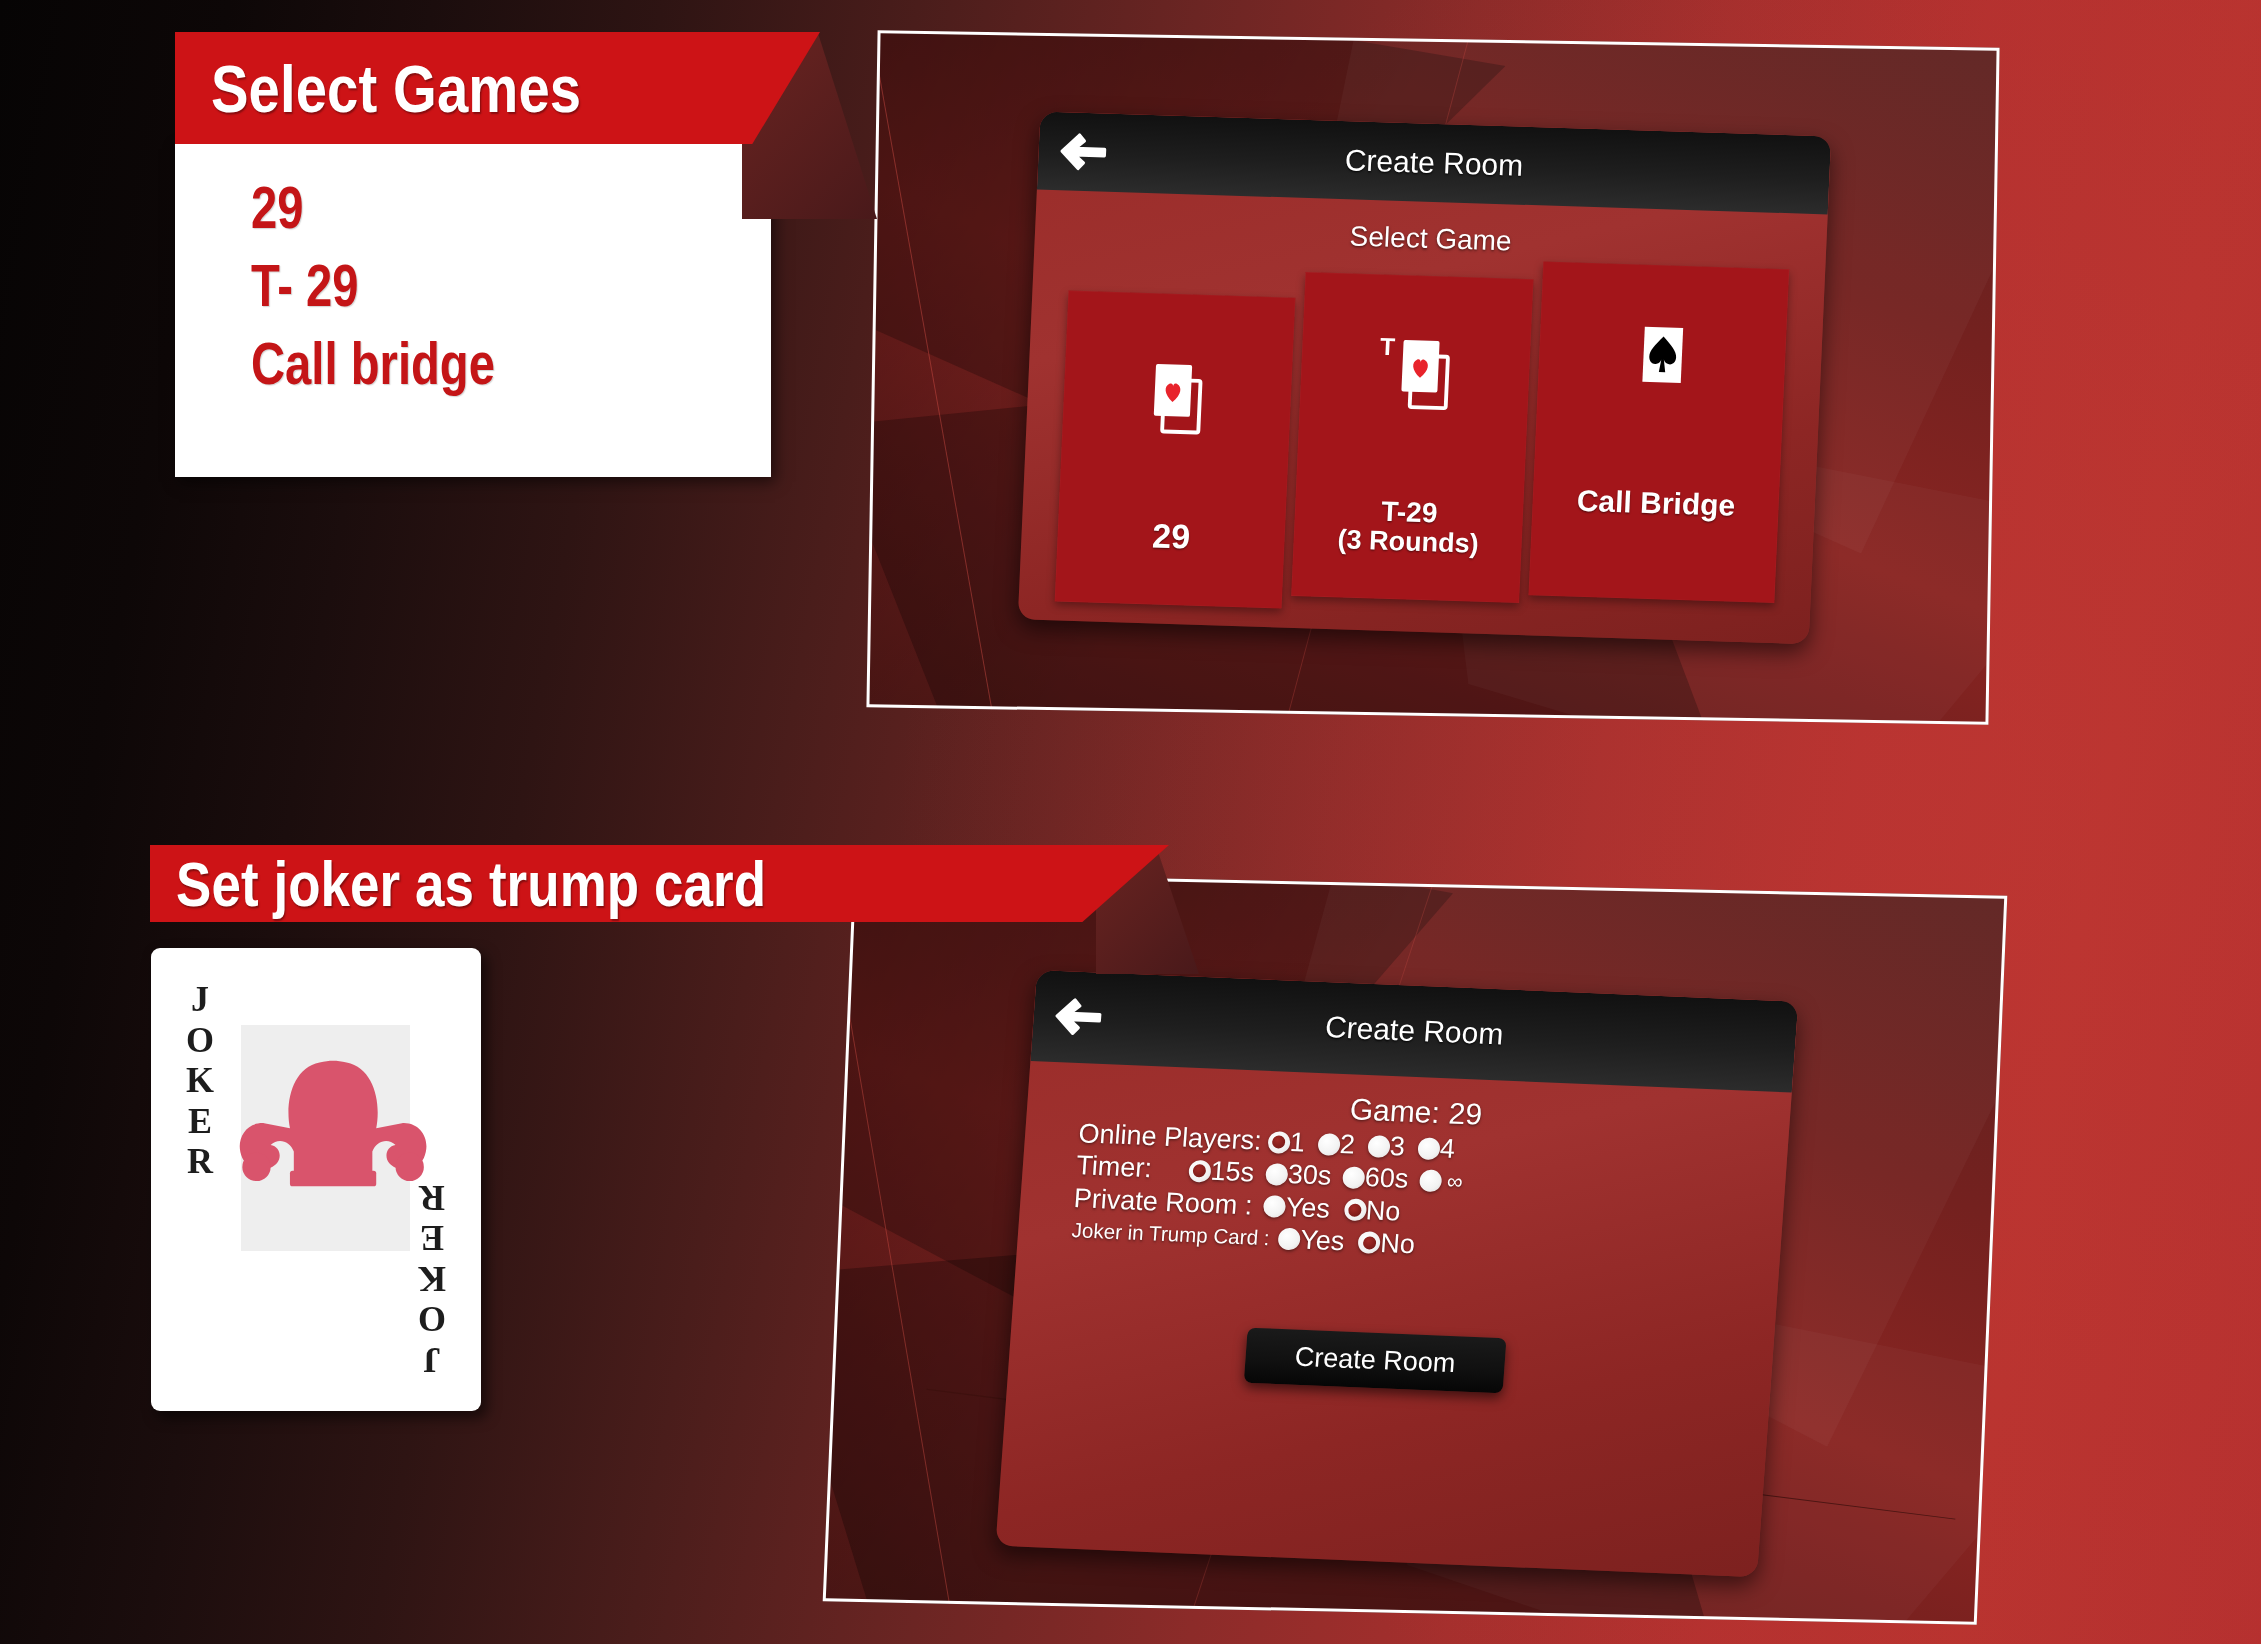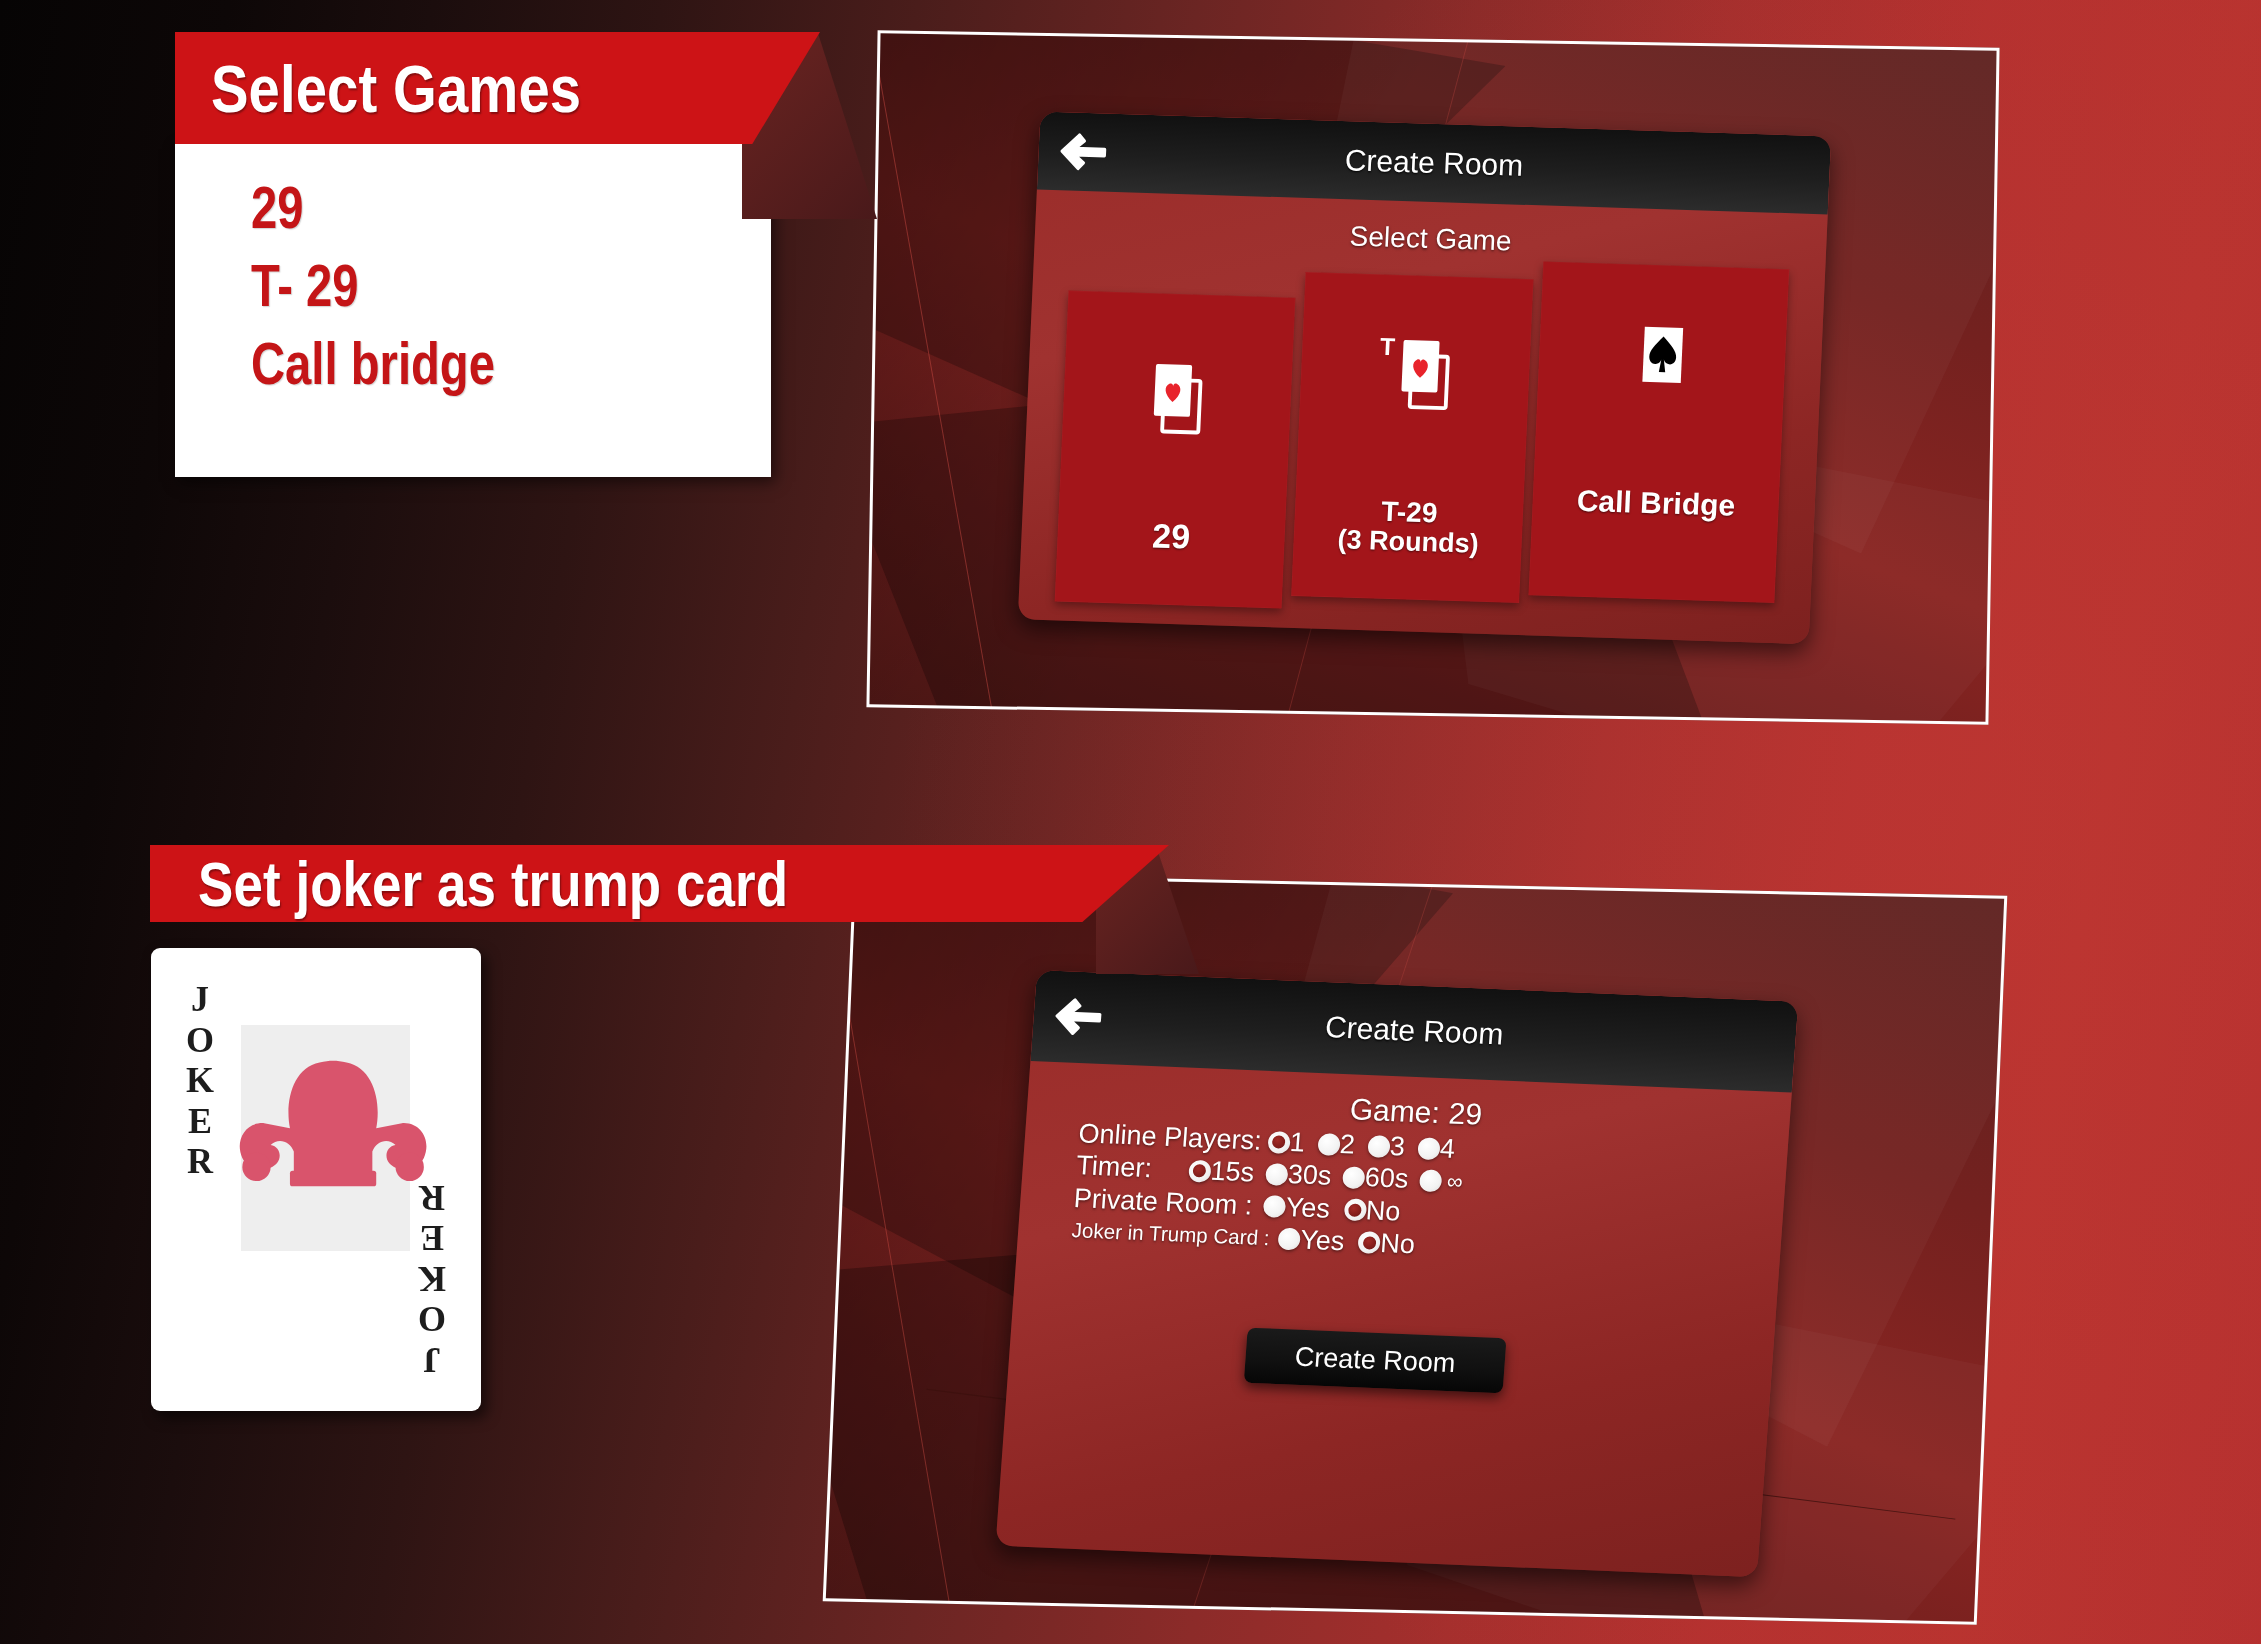--- a/index.html
+++ b/index.html
@@ -47,21 +47,21 @@
   #banner-games .btxt{font-size:67px;}
   #banner-games-shadow{
     left:742px;top:32px;width:135px;height:187px;
     clip-path:polygon(0 0,56% 0,100% 100%,0 100%);
     background:linear-gradient(135deg,#6a2421 0%,#49191a 100%);
   }
   
   #banner-joker{
     left:150px;top:845px;width:1019px;height:77px;
     clip-path:polygon(0 0,100% 0,91.5% 100%,0 100%);
-    padding-left:48px;
+    padding-left:26px;
   }
   #banner-joker .btxt{font-size:63px;}
   #banner-joker-shadow{
     left:1096px;top:845px;width:103px;height:129px;
     clip-path:polygon(0 0,58% 0,100% 100%,0 100%);
     background:linear-gradient(135deg,#6a2421 0%,#49191a 100%);
   }
   
   #games-panel{
     position:absolute;left:175px;top:144px;width:596px;height:333px;

